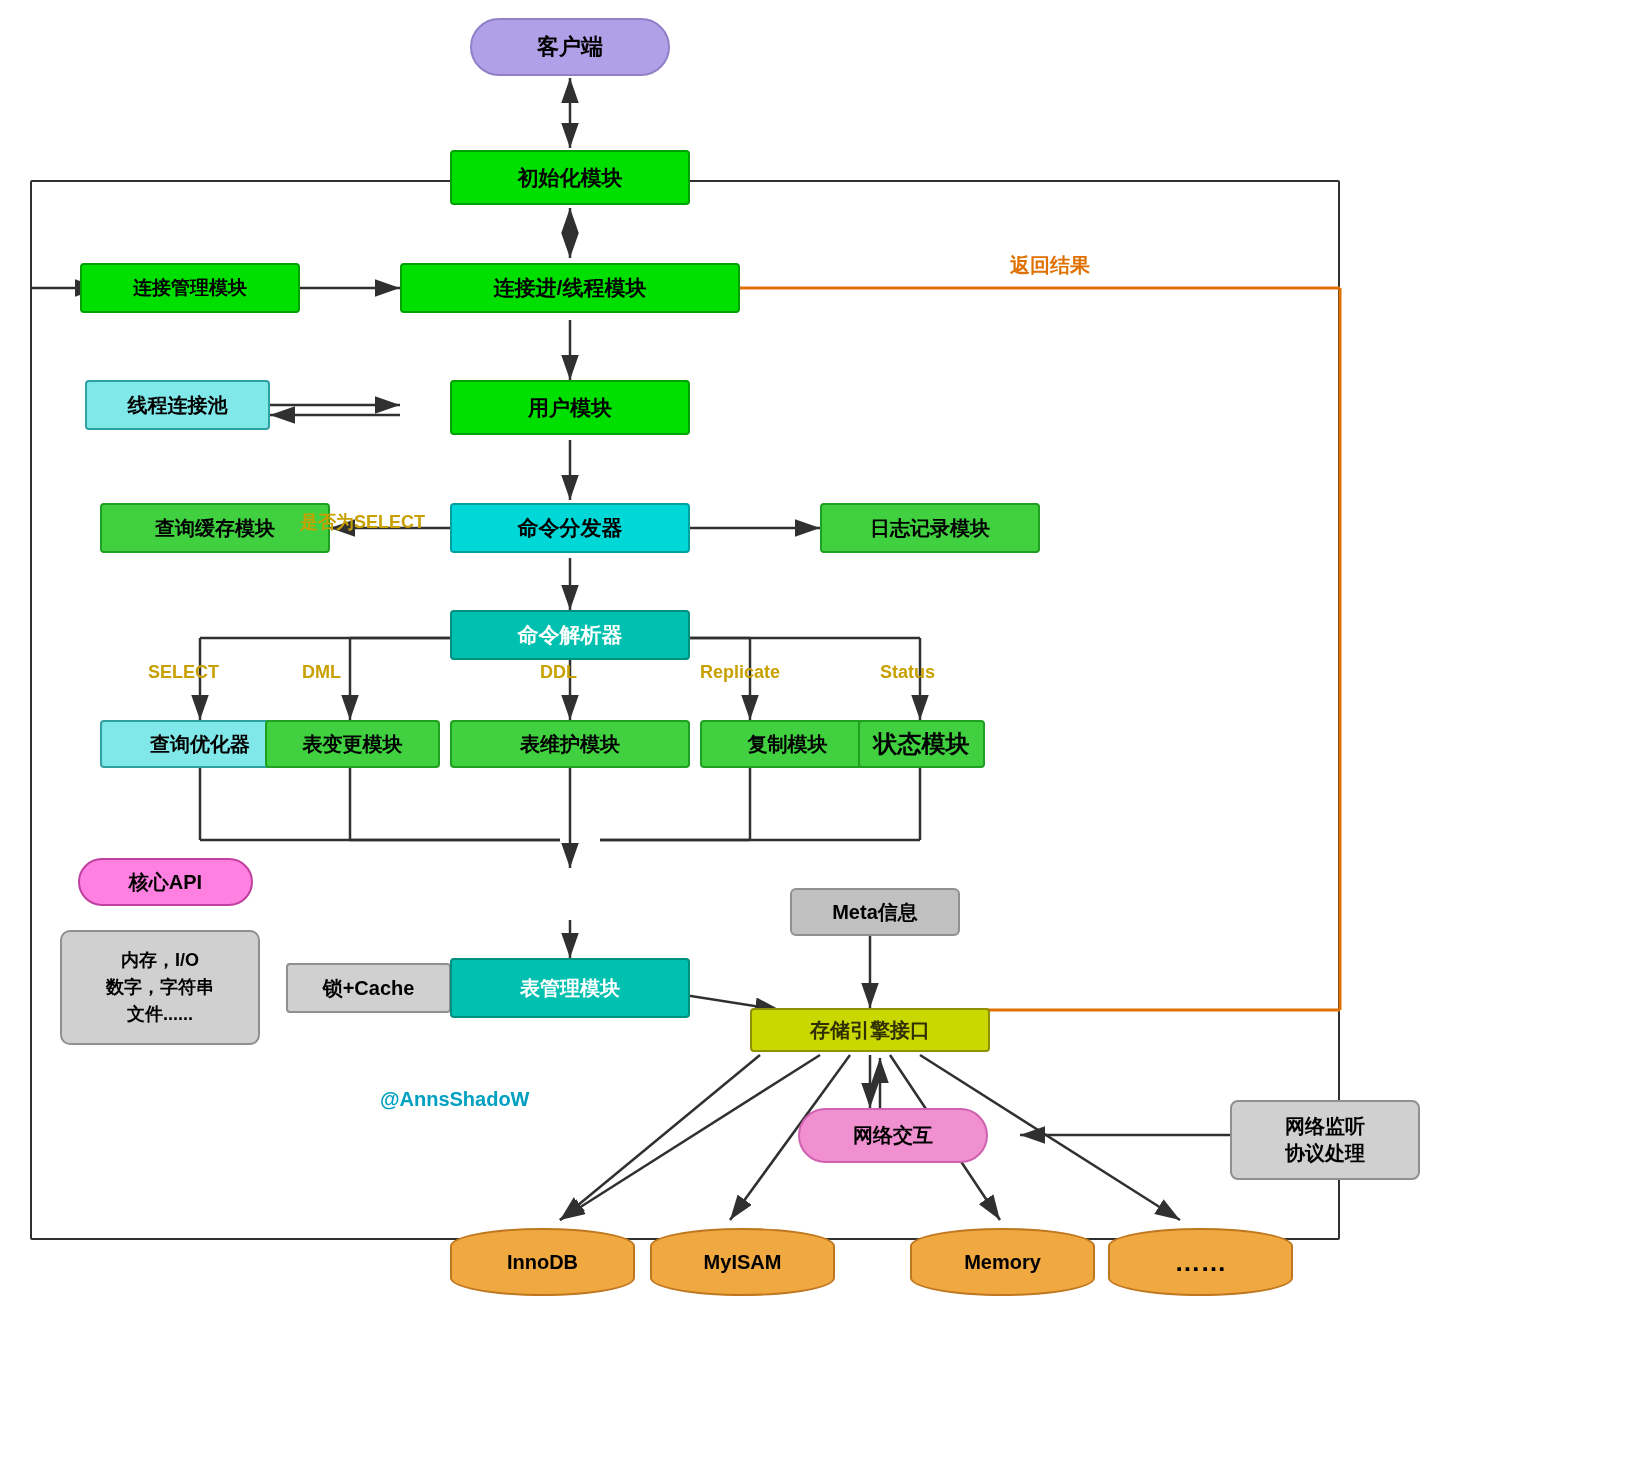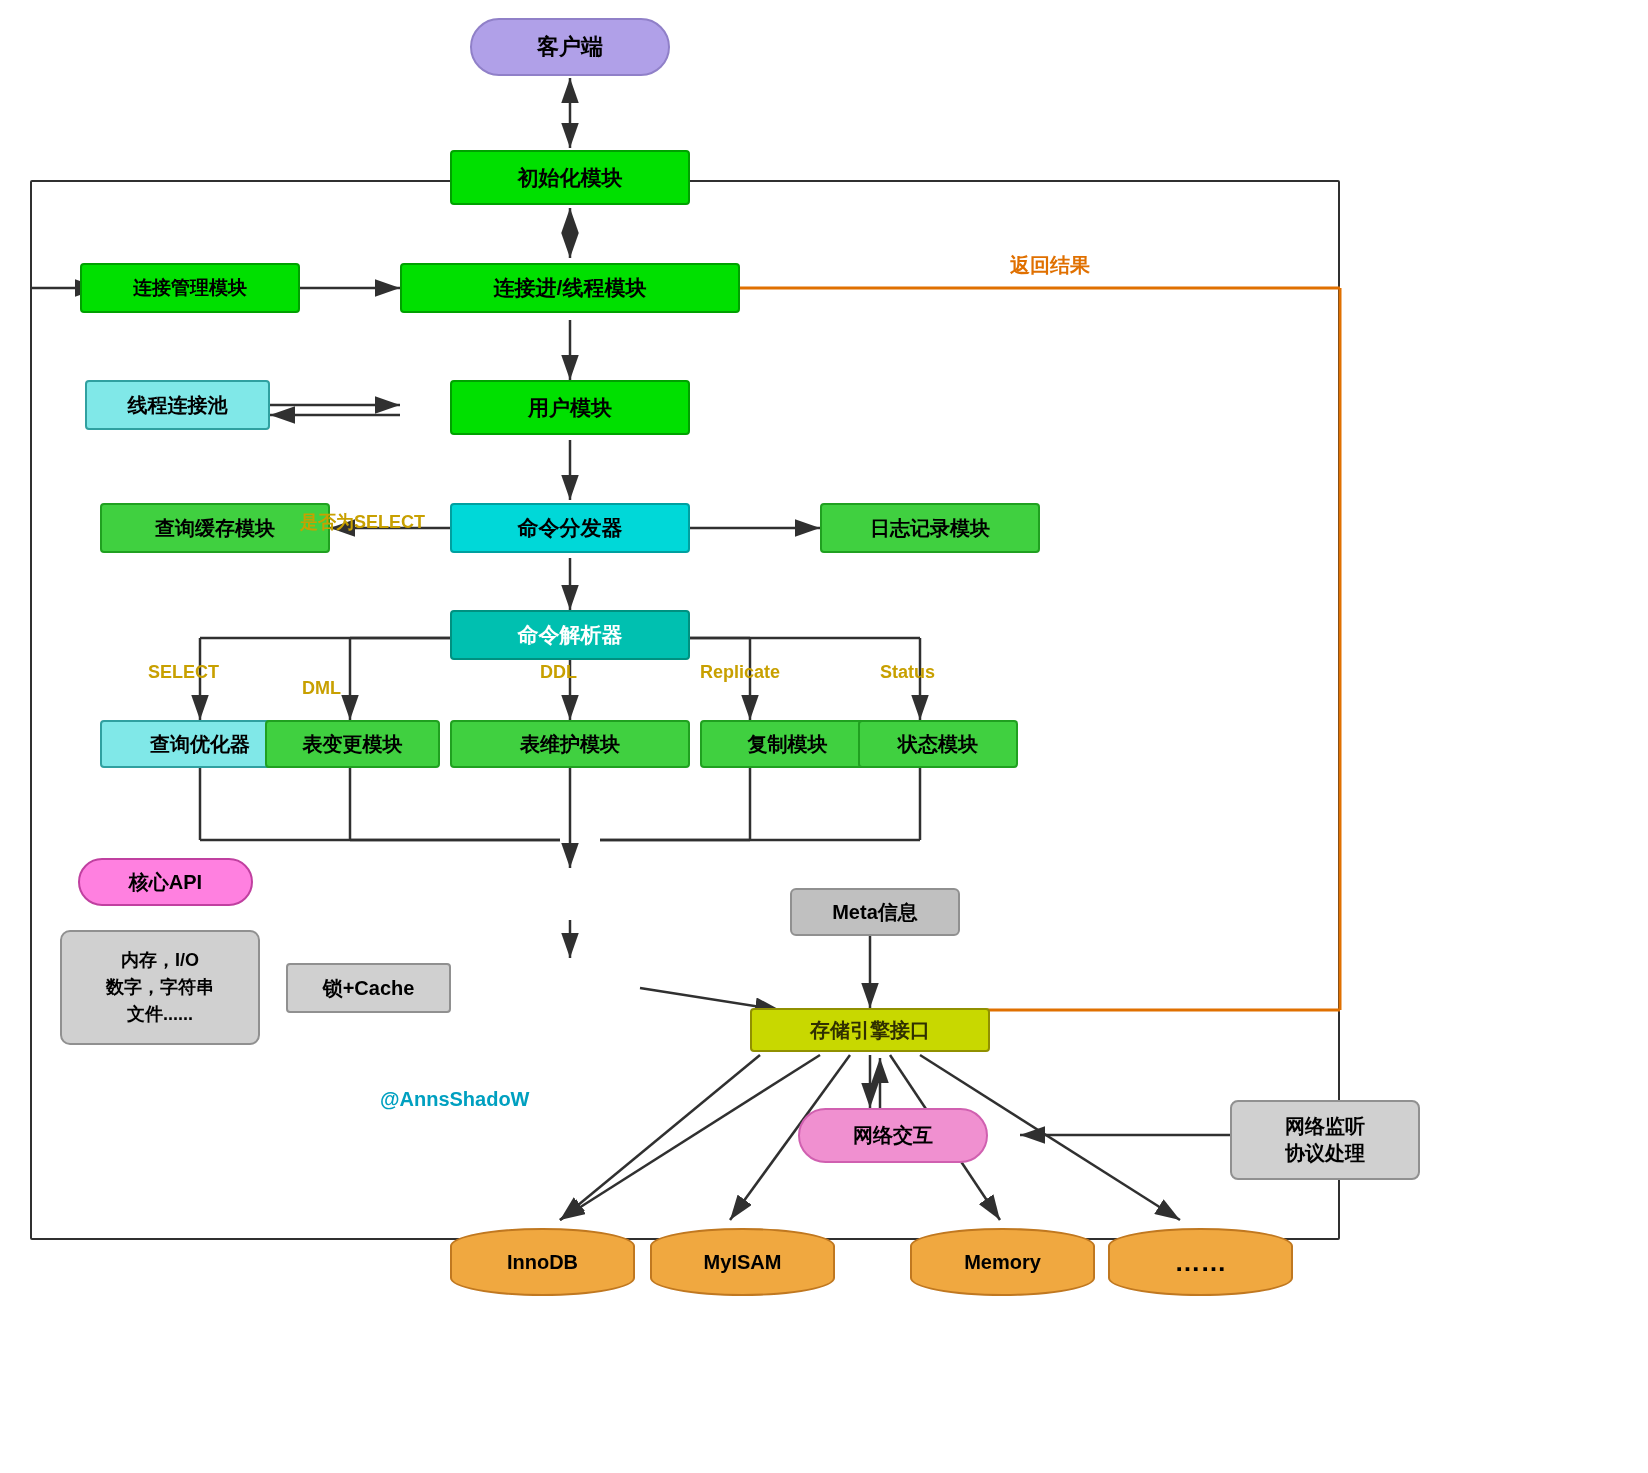--- a/index.html
+++ b/index.html
@@ -225,21 +225,21 @@
   </div>
 
   <div class="node node-rect bg-teal" style="left:450px; top:610px; width:240px; height:50px; font-size:21px; color:#fff;">
     <span>命令解析器</span>
   </div>
 
   <div class="label-text" style="left:148px; top:662px;">
     <span>SELECT</span>
   </div>
 
-  <div class="label-text" style="left:302px; top:662px;margin-top:16px;">
+  <div class="label-text" style="left:302px; top:662px;">
     <span>DML</span>
   </div>
 
   <div class="label-text" style="left:540px; top:662px;">
     <span>DDL</span>
   </div>
 
   <div class="label-text" style="left:700px; top:662px;">
     <span>Replicate</span>
   </div>
@@ -257,39 +257,42 @@
   </div>
 
   <div class="node node-rect bg-green2" style="left:450px; top:720px; width:240px; height:48px; font-size:20px;">
     <span>表维护模块</span>
   </div>
 
   <div class="node node-rect bg-green2" style="left:700px; top:720px; width:175px; height:48px; font-size:20px;">
     <span>复制模块</span>
   </div>
 
-  <div class="node node-rect bg-green2" style="left:858px; top:720px; width:160px; height:48px; font-size:20px;">
+  <div class="node node-rect bg-green2" style="left:858px; top:720px; width:127px; height:48px; font-size:24px;">
     <span>状态模块</span>
   </div>
 
   <div class="node node-rounded bg-pink" style="left:78px; top:858px; width:175px; height:48px; font-size:20px; border-radius:24px; border:2px solid #c040a0;">
     <span>核心API</span>
   </div>
 
 
   <div class="node node-rect bg-gray-light" style="left:60px; top:930px; width:200px; height:115px; font-size:18px; line-height:1.5; border-radius:10px; border:2px solid #909090; white-space:pre-line;">
     <span style="white-space:pre-line;">内存，I/O
 数字，字符串
 文件......</span>
   </div>
 
   <div class="node node-rect bg-gray-light" style="left:286px; top:963px; width:165px; height:50px; font-size:20px; border:2px solid #909090;">
     <span>锁+Cache</span>
   </div>
 
+  <div class="node node-rect bg-teal" style="left:450px; top:958px; width:240px; height:60px; font-size:20px; color:#fff;">
+    <span>表管理模块</span>
+  </div>
 
   <div class="node node-rect bg-gray-meta" style="left:790px; top:888px; width:170px; height:48px; font-size:20px; border:2px solid #909090; border-radius:6px;">
     <span>Meta信息</span>
   </div>
 
   <div class="node node-rect bg-yellow-green" style="left:750px; top:1008px; width:240px; height:44px; font-size:20px; color:#303000; border:2px solid #909000;">
     <span>存储引擎接口</span>
   </div>
 
   <div class="node node-rounded bg-pink-light" style="left:798px; top:1108px; width:190px; height:55px; font-size:20px; border-radius:28px; border:2px solid #d060b0;">

